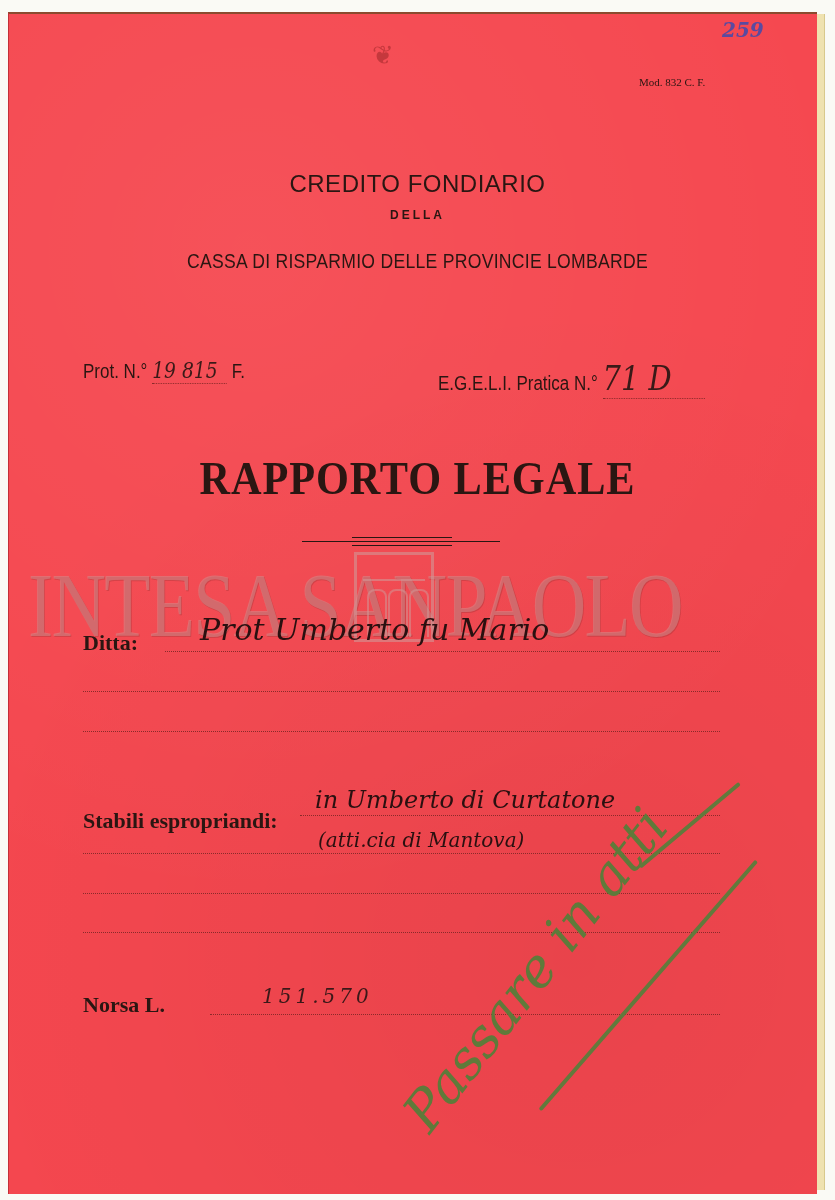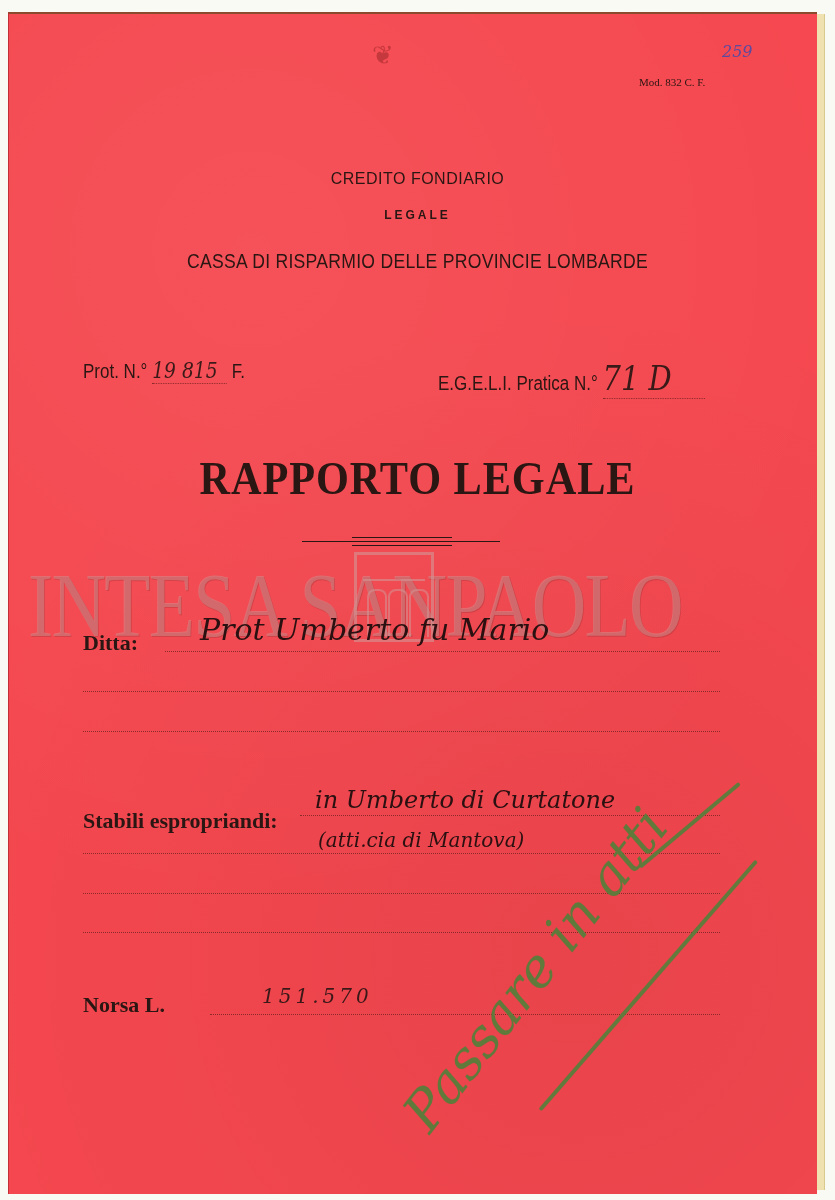--- a/index.html
+++ b/index.html
@@ -4,22 +4,22 @@
 <style>
   html, body { margin:0; padding:0; }
   body { width:835px; height:1200px; background:#fafaf5; position:relative; overflow:hidden; font-family:"Liberation Sans", sans-serif; }
   .page-edge { position:absolute; left:812px; top:14px; width:12px; height:1176px; background:#efe2b0; border-right:1px solid #d8c98c; }
   .cover { position:absolute; left:8px; top:12px; width:808px; height:1180px; background:#f5474f; border-top:2px solid #8b4a2e; border-left:1px solid #c43038;
     background-image: radial-gradient(circle at 30% 20%, rgba(255,255,255,0.06), transparent 60%), radial-gradient(circle at 70% 80%, rgba(0,0,0,0.05), transparent 60%); }
   .abs { position:absolute; color:#2a1612; }
   .ink-blue { color:#5a4aa0; font-family:"DejaVu Serif", serif; font-style:italic; }
   .ink-brown { color:#3a1a18; font-family:"DejaVu Serif", serif; font-style:italic; }
   .mod { left:639px; top:76px; font-family:"Liberation Serif", serif; font-size:11px; }
-  .pagenum { left:722px; top:42px; font-size:16px; }
-  .h1 { left:0; width:835px; text-align:center; font-family:"Liberation Sans Narrow","Liberation Sans", sans-serif; font-size:16px; letter-spacing:0.5px; }
+  .pagenum { left:722px; top:18px; font-size:20px;font-weight:bold; }
+  .h1 { left:0; width:835px; text-align:center; font-family:"Liberation Sans Narrow","Liberation Sans", sans-serif; font-size:24px; letter-spacing:0.5px; }
   .della { left:0; width:835px; text-align:center; font-size:12px; letter-spacing:3px; font-weight:bold; }
   .h3 { left:0; width:835px; text-align:center; font-size:20px; letter-spacing:0.3px; transform:scaleX(0.88); }
   .prot { left:83px; top:358px; font-size:20px; transform-origin:left; transform:scaleX(0.85); }
   .egeli { left:438px; top:358px; font-size:20px; transform-origin:left; transform:scaleX(0.85); }
   .title { left:0; width:835px; top:452px; text-align:center; font-family:"Liberation Serif", serif; font-weight:bold; font-size:46px; letter-spacing:1px; transform:scaleX(0.92); }
   .rule { position:absolute; height:1px; background:#2a1612; }
   .label { font-family:Liberation Serif, serif; font-weight:bold; font-size:22px; }
   .dots { position:absolute; height:0; border-top:1px dotted #8a2a2a; }
   .watermark { left:28px; top:552px; font-family:"Liberation Serif", serif; font-size:92px; color:rgba(210,140,140,0.55); letter-spacing:-2px; transform-origin:left; transform:scaleX(0.82); text-shadow:1px 1px 0 rgba(120,40,40,0.25); white-space:nowrap; }
   .wm-logo { position:absolute; left:354px; top:552px; width:80px; height:90px; border:3px solid rgba(210,150,150,0.6); box-sizing:border-box; }
@@ -35,21 +35,21 @@
 
 <div class="page-edge"></div>
 <div class="cover"></div>
 
 <div class="stamp">❦</div>
 
 <div class="abs ink-blue pagenum">259</div>
 <div class="abs mod">Mod. 832 C. F.</div>
 
 <div class="abs h1" style="top:170px;">CREDITO FONDIARIO</div>
-<div class="abs della" style="top:208px;">LEGALE</div>
+<div class="abs della" style="top:208px;">DELLA</div>
 <div class="abs h3" style="top:250px;">CASSA DI RISPARMIO DELLE PROVINCIE LOMBARDE</div>
 
 <div class="abs prot">
   <span>Prot. N.°</span>
   <span class="ink-brown" style="display:inline-block;min-width:88px;border-bottom:1px dotted #8a2a2a;font-size:22px;">19 815</span>
   <span>F.</span>
 </div>
 
 <div class="abs egeli">
   <span>E.G.E.L.I. Pratica N.°</span>

